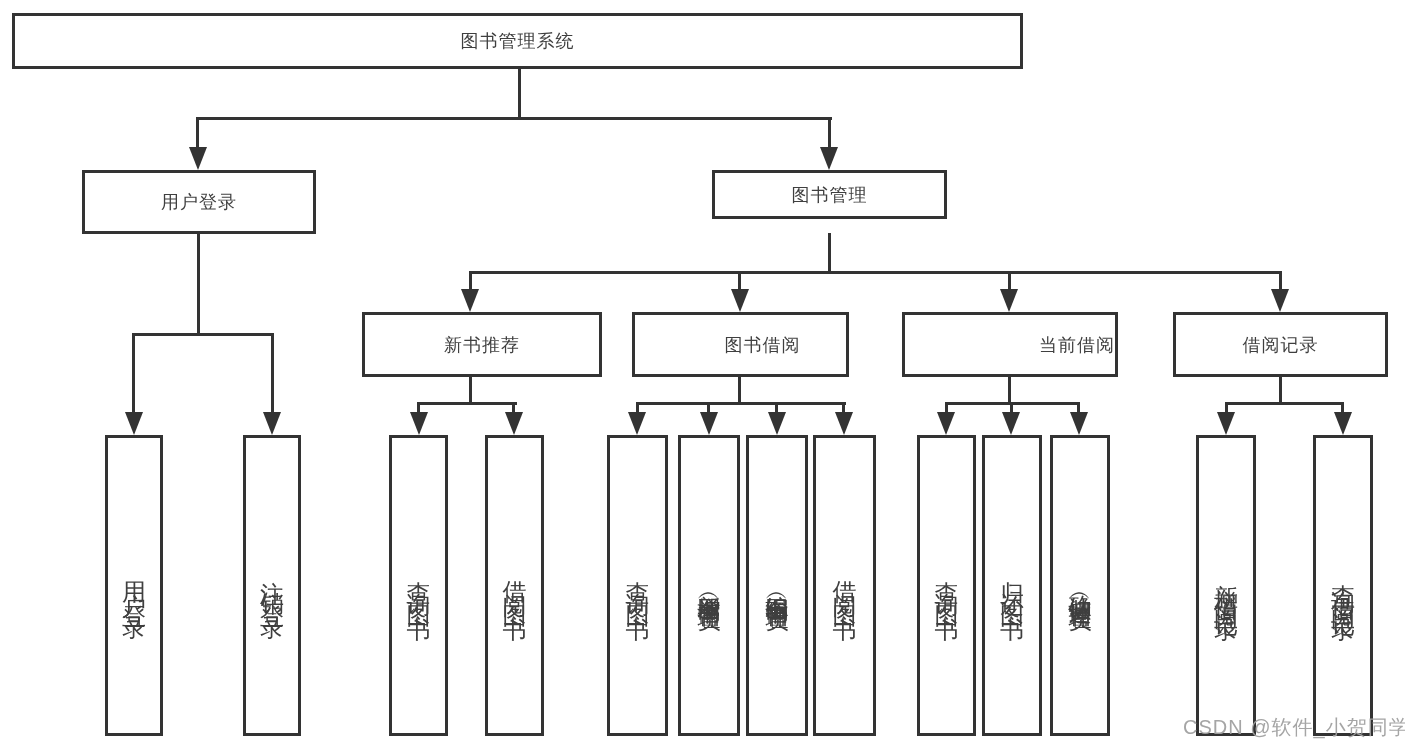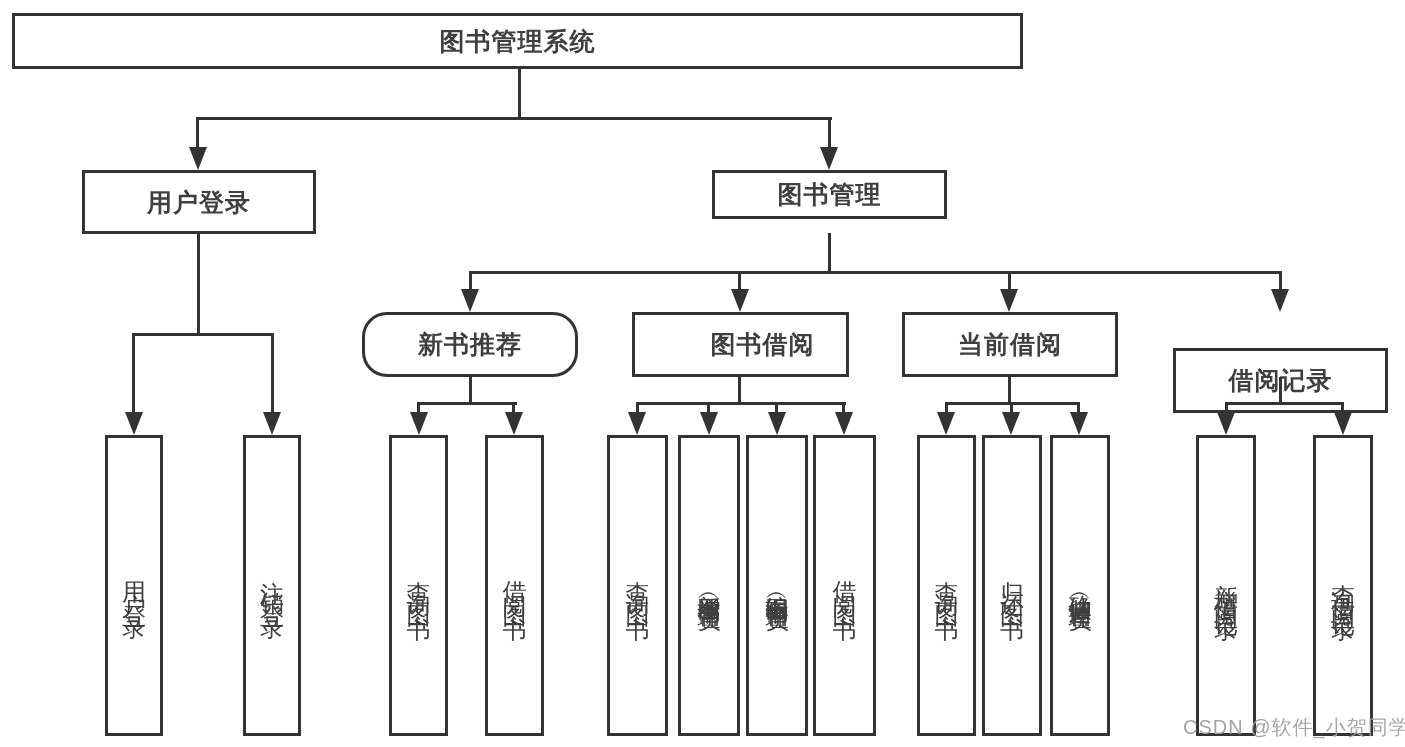--- a/index.html
+++ b/index.html
@@ -14,21 +14,21 @@
   .box {
     position: absolute;
     border: 3px solid #333333;
     background: #ffffff;
     box-sizing: border-box;
     display: flex;
     align-items: center;
     justify-content: center;
     color: #3f3f3f;
   }
-  .hbox { font-size: 25px; letter-spacing: 1px; white-space: nowrap; font-weight: bold; }
+  .hbox { font-size: 18px; letter-spacing: 1px; white-space: nowrap; }
   .vbox {
     writing-mode: vertical-rl;
     text-orientation: mixed;
     font-size: 24px;
     letter-spacing: 12px;
     line-height: 1;
   }
   .vbox.mid  { letter-spacing: 7px; }
   .vbox.long { letter-spacing: 2px; font-size: 23px; }
   .vl, .hl { position: absolute; background: #333333; }
@@ -86,30 +86,30 @@
   <div class="hl" style="left:469px; top:271px; width:813px;"></div>
   <div class="vl" style="left:469px; top:271px; height:20px;"></div>
   <div class="ah" style="left:461px; top:289px;"></div>
   <div class="vl" style="left:738px; top:271px; height:20px;"></div>
   <div class="ah" style="left:731px; top:289px;"></div>
   <div class="vl" style="left:1008px; top:271px; height:20px;"></div>
   <div class="ah" style="left:1000px; top:289px;"></div>
   <div class="vl" style="left:1279px; top:271px; height:20px;"></div>
   <div class="ah" style="left:1271px; top:289px;"></div>
 
-  <div class="box hbox" style="left:362px; top:312px; width:216px; height:65px;border-radius:25px;">
+  <div class="box hbox" style="left:362px; top:312px; width:240px; height:65px;">
     <span>新书推荐</span>
   </div>
   <div class="box hbox" style="left:632px; top:312px; width:217px; height:65px;padding-left:44px;">
     <span>图书借阅</span>
   </div>
-  <div class="box hbox" style="left:902px; top:312px; width:216px; height:65px;">
+  <div class="box hbox" style="left:902px; top:312px; width:216px; height:65px;justify-content:flex-end;">
     <span>当前借阅</span>
   </div>
-  <div class="box hbox" style="left:1173px; top:312px; width:215px; height:65px;margin-top:36px;">
+  <div class="box hbox" style="left:1173px; top:312px; width:215px; height:65px;">
     <span>借阅记录</span>
   </div>
 
   <div class="vl" style="left:469px; top:377px; height:28px;"></div>
   <div class="hl" style="left:417px; top:402px; width:100px;"></div>
   <div class="vl" style="left:417px; top:402px; height:12px;"></div>
   <div class="ah" style="left:410px; top:412px;"></div>
   <div class="vl" style="left:512px; top:402px; height:12px;"></div>
   <div class="ah" style="left:505px; top:412px;"></div>
 

